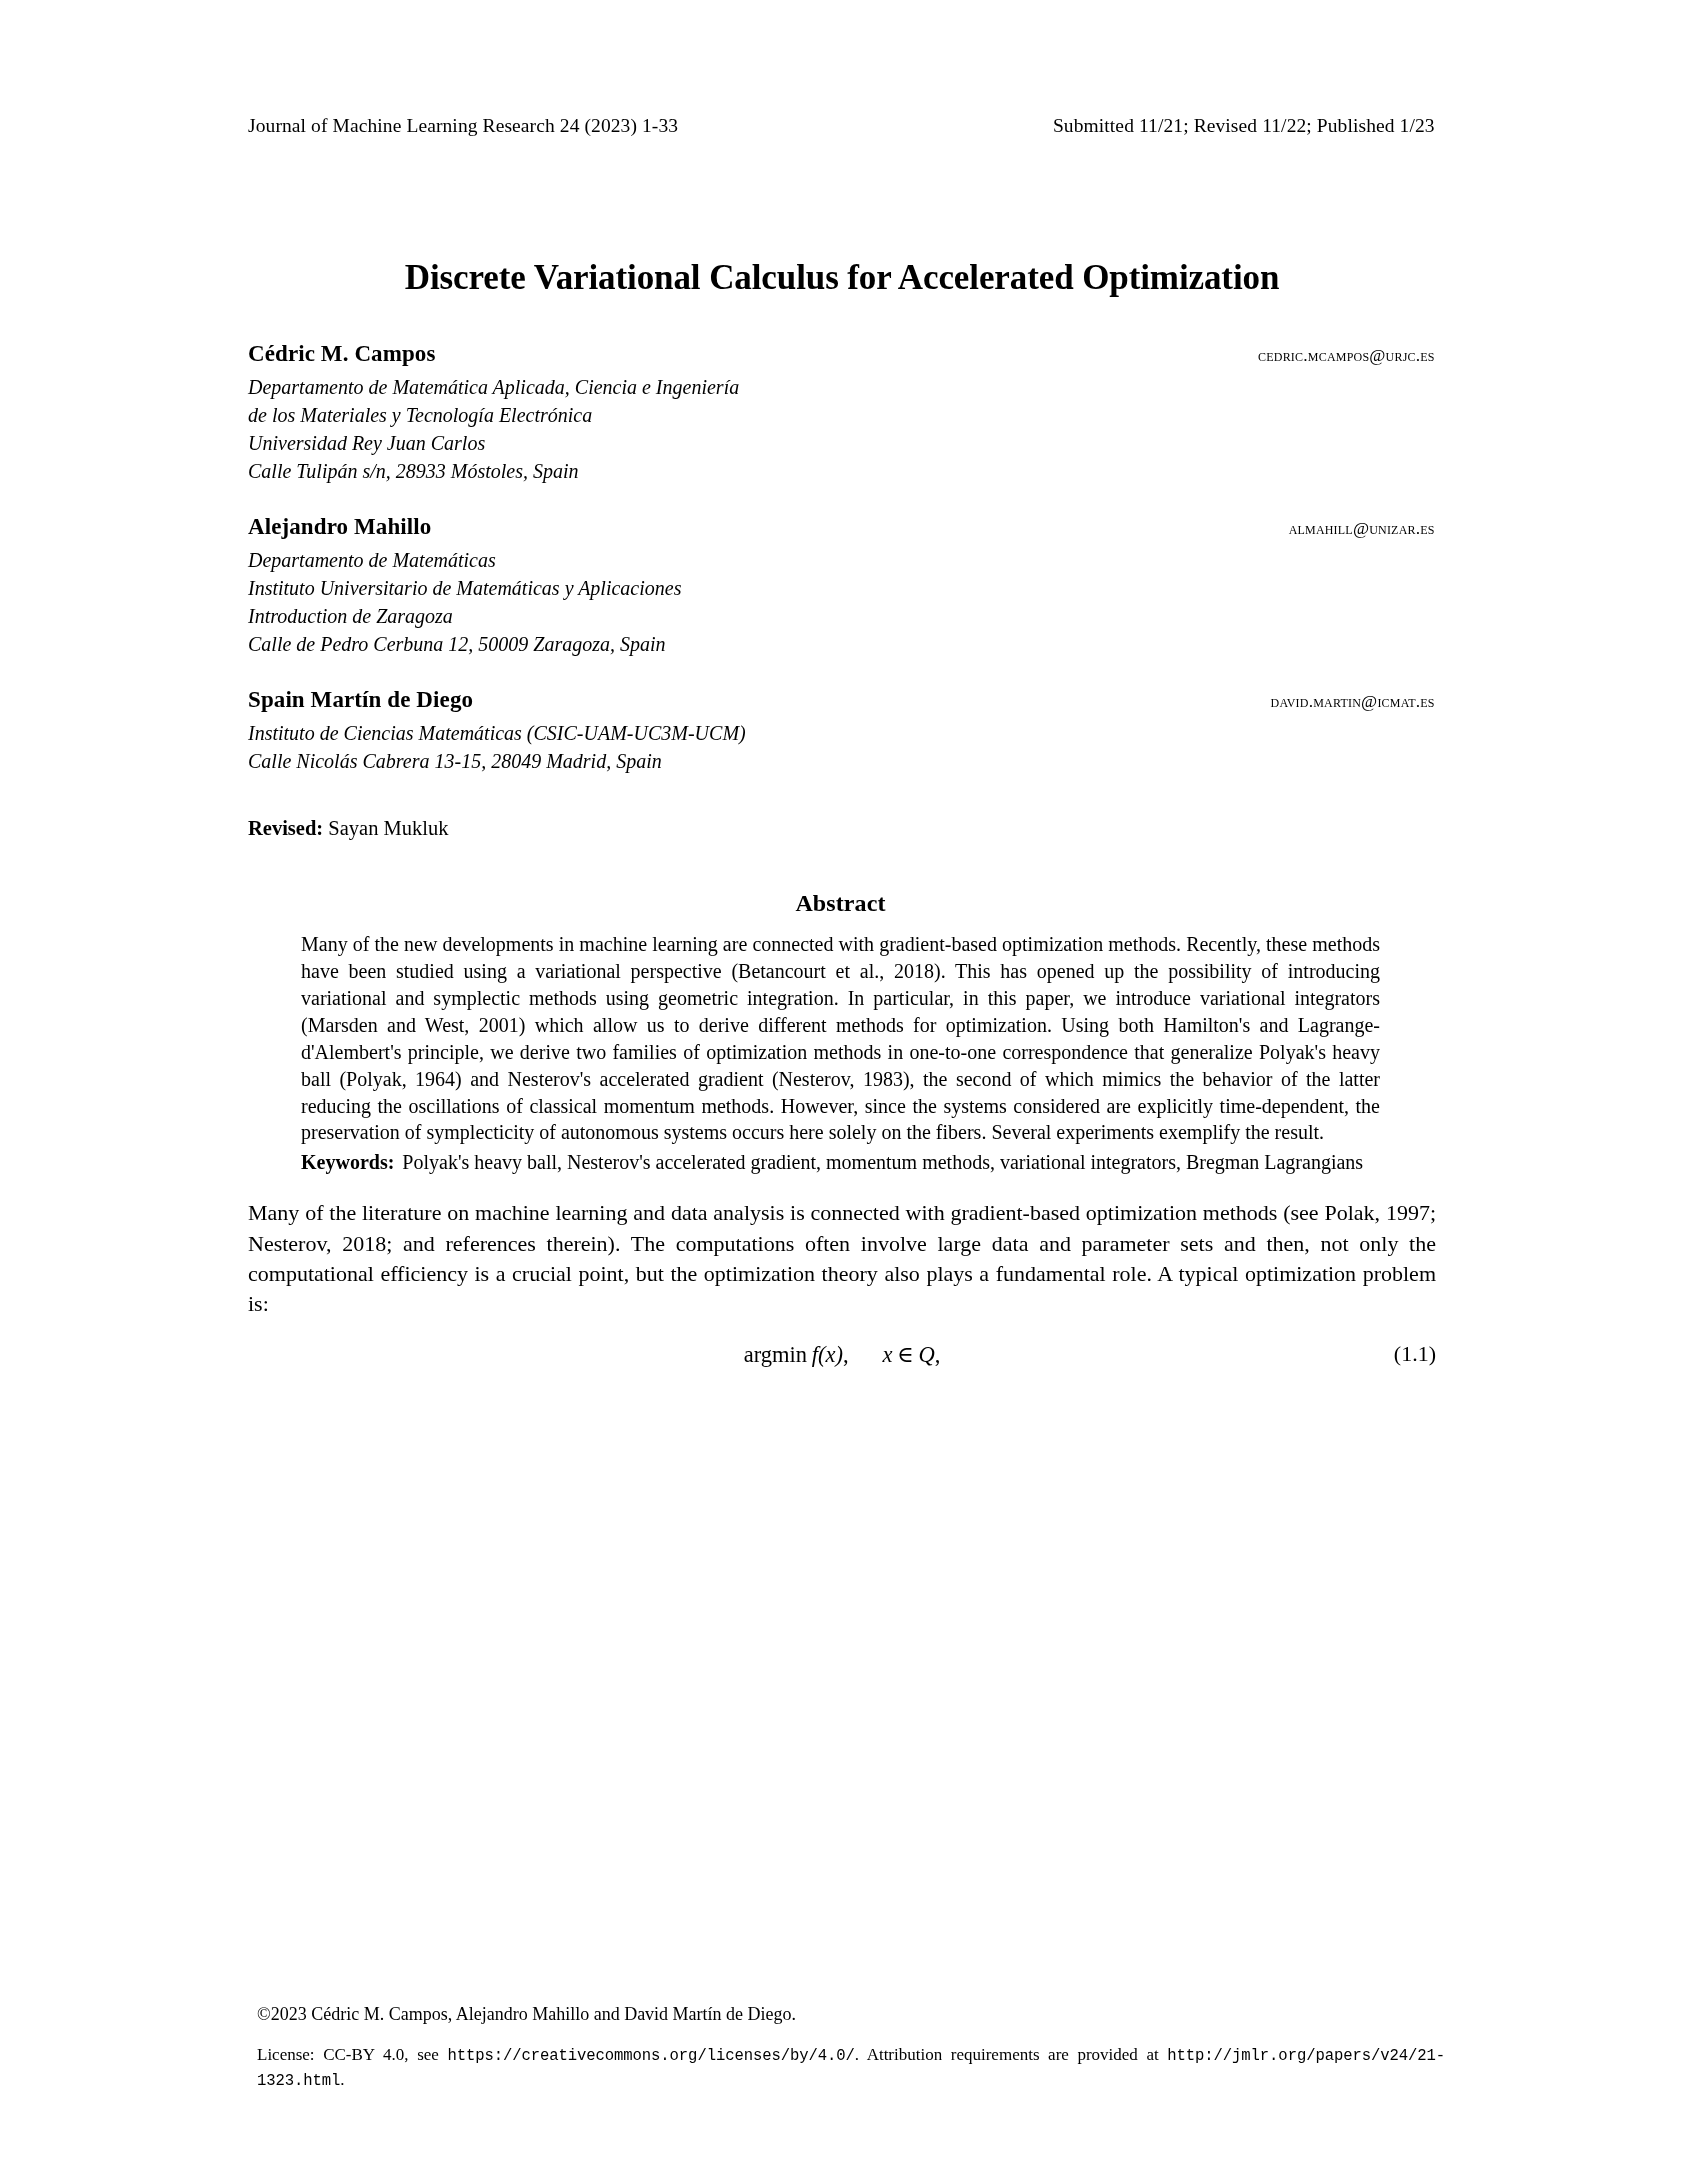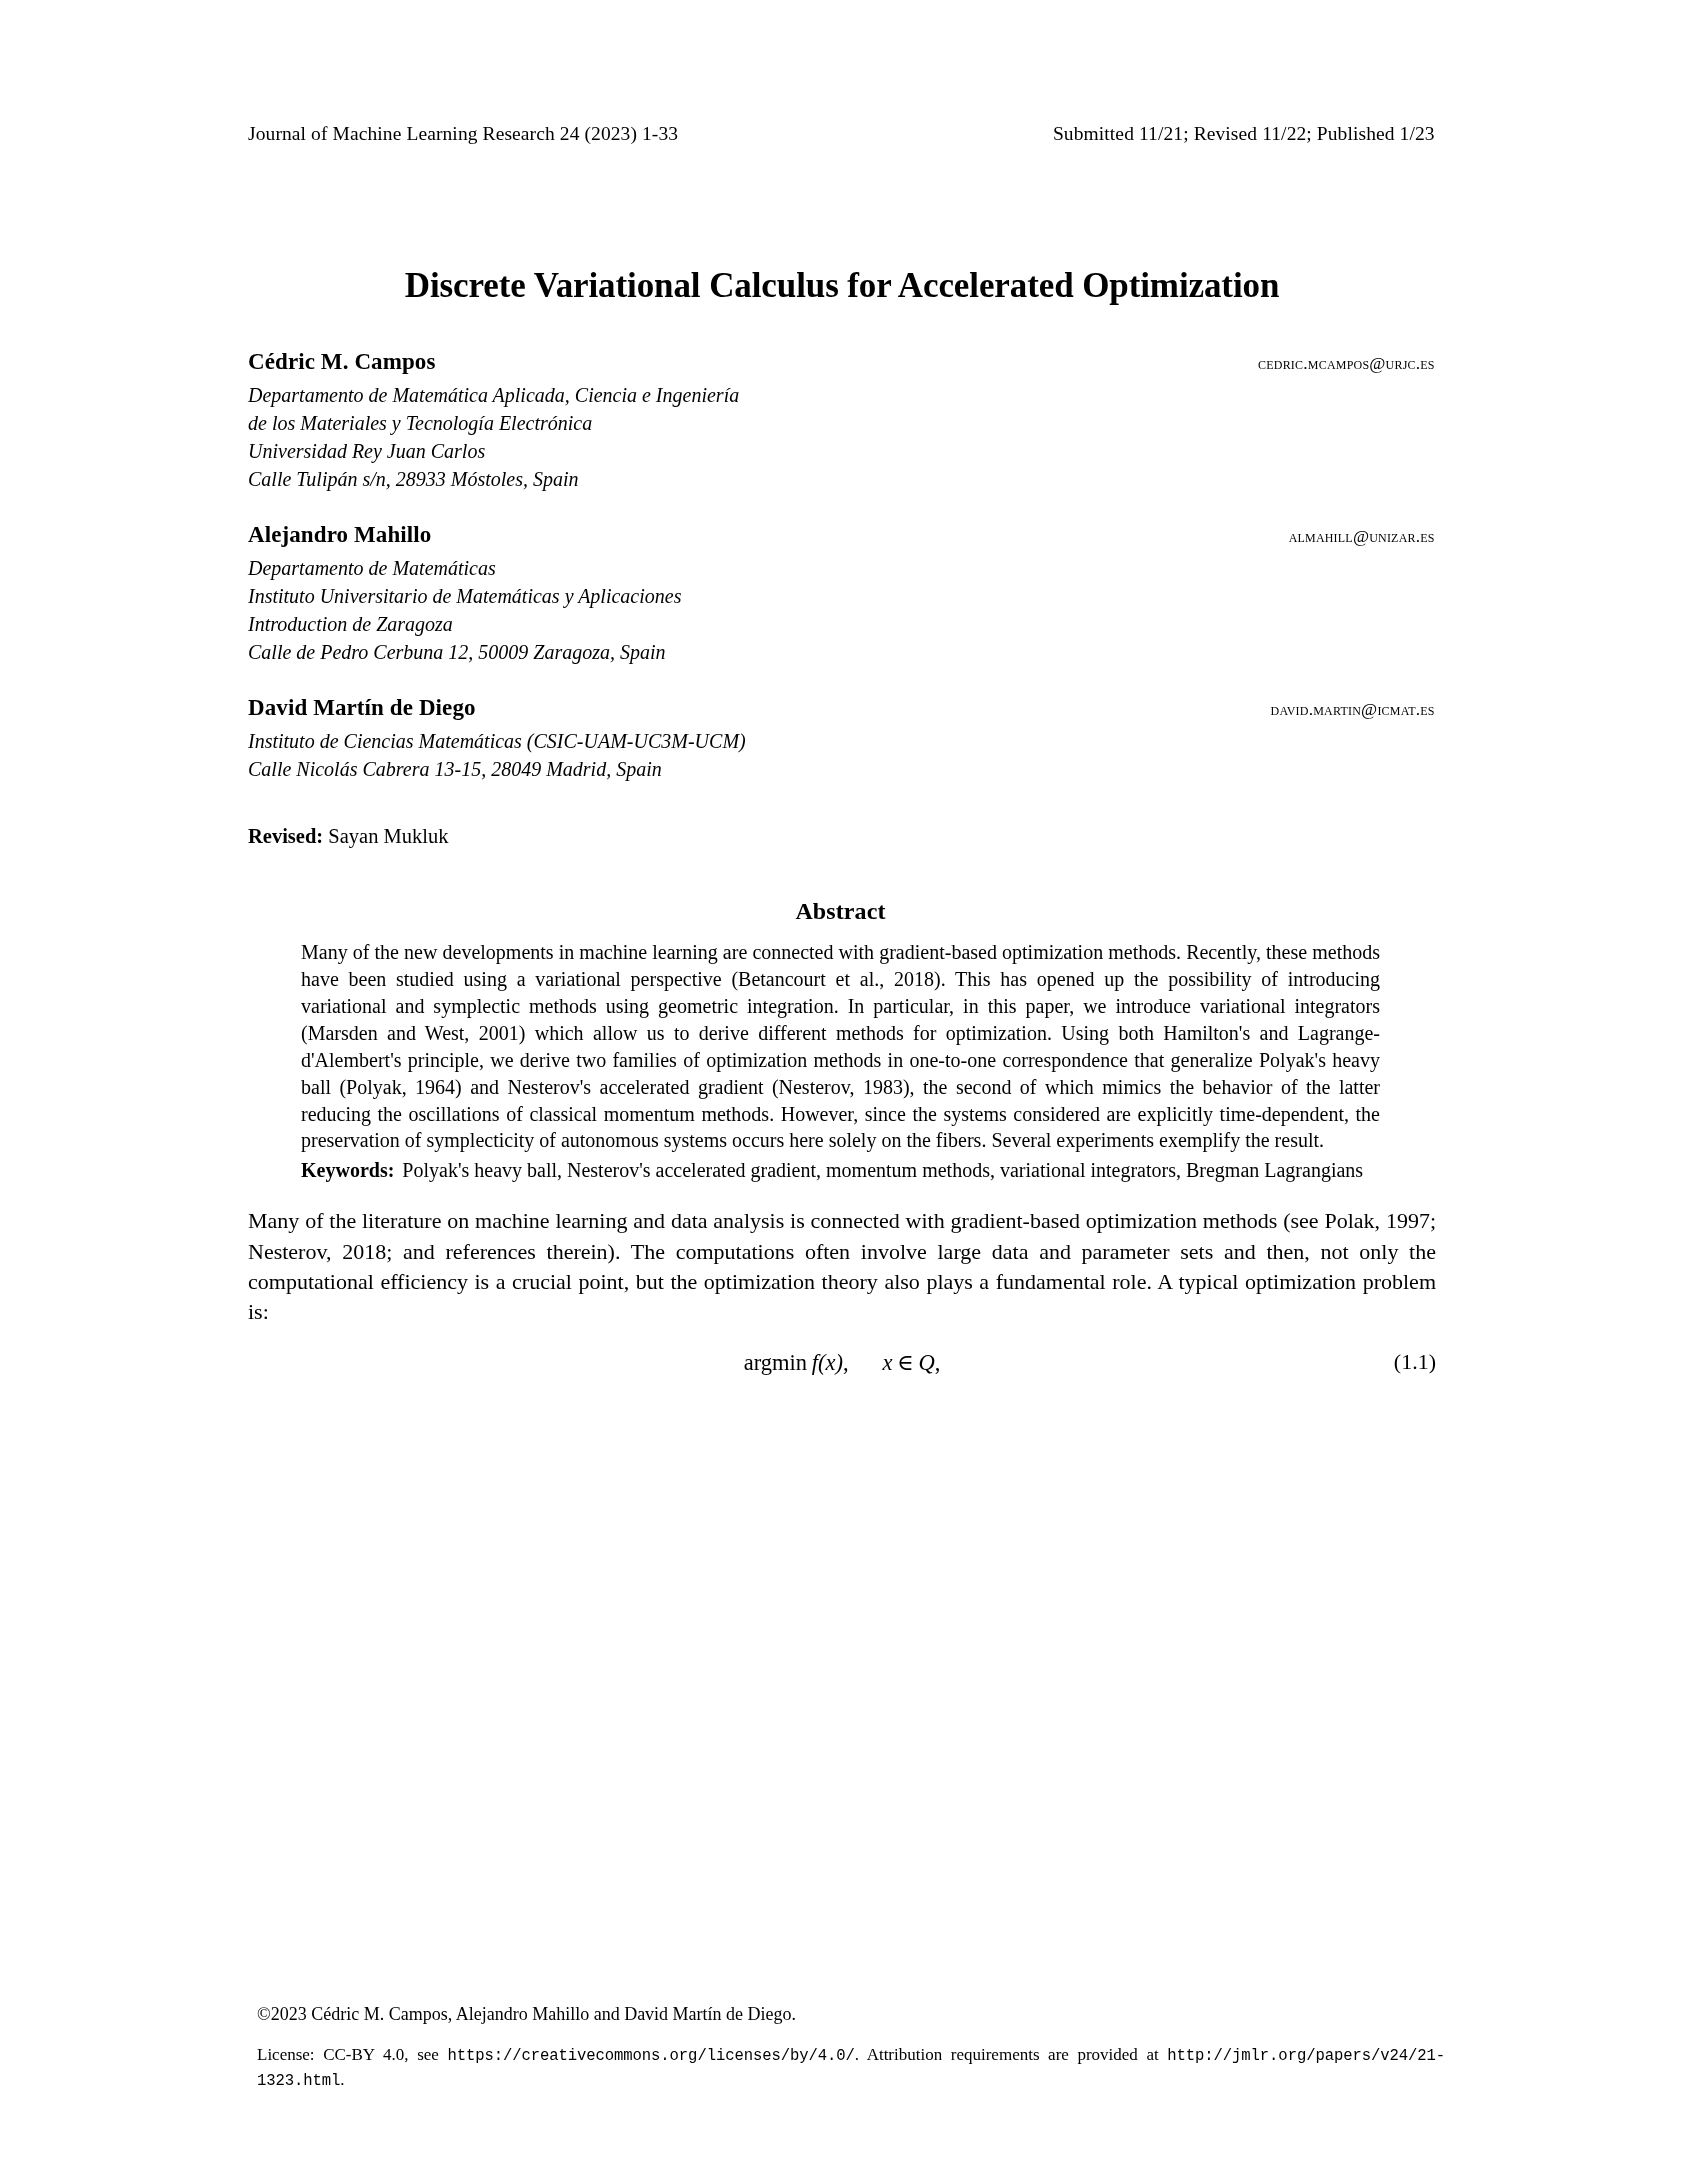--- a/index.html
+++ b/index.html
@@ -16,21 +16,21 @@
     width: 1688px;
     height: 2183px;
     background: #ffffff;
     box-sizing: border-box;
     padding: 0;
     overflow: hidden;
   }
   .content {
     position: absolute;
     left: 248px;
-    top: 8px;
+    top: 0;
     width: 1188px;   
   }
 
   
   .runninghead {
     display: flex;
     justify-content: space-between;
     align-items: baseline;
     margin-top: 114px;
     font-size: 19.5px;
@@ -211,21 +211,21 @@
           <span class="author-email">ALMAHILL@UNIZAR.ES</span>
         </div>
         <div class="affil">Departamento de Matemáticas</div>
         <div class="affil">Instituto Universitario de Matemáticas y Aplicaciones</div>
         <div class="affil">Introduction de Zaragoza</div>
         <div class="affil">Calle de Pedro Cerbuna 12, 50009 Zaragoza, Spain</div>
       </div>
 
       <div class="author-block">
         <div class="author-line">
-          <span class="author-name">David Martín de Diego</span>
+          <span class="author-name">Spain Martín de Diego</span>
           <span class="author-email">DAVID.MARTIN@ICMAT.ES</span>
         </div>
         <div class="affil">Instituto de Ciencias Matemáticas (CSIC-UAM-UC3M-UCM)</div>
         <div class="affil">Calle Nicolás Cabrera 13-15, 28049 Madrid, Spain</div>
       </div>
 
     </div>
 
     <div class="editor">
       <span class="ed-label">Revised:</span>

